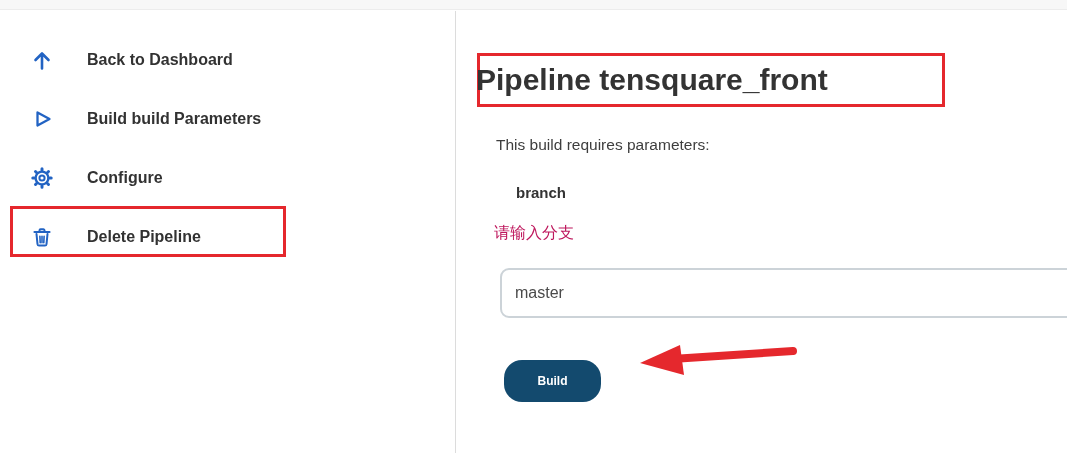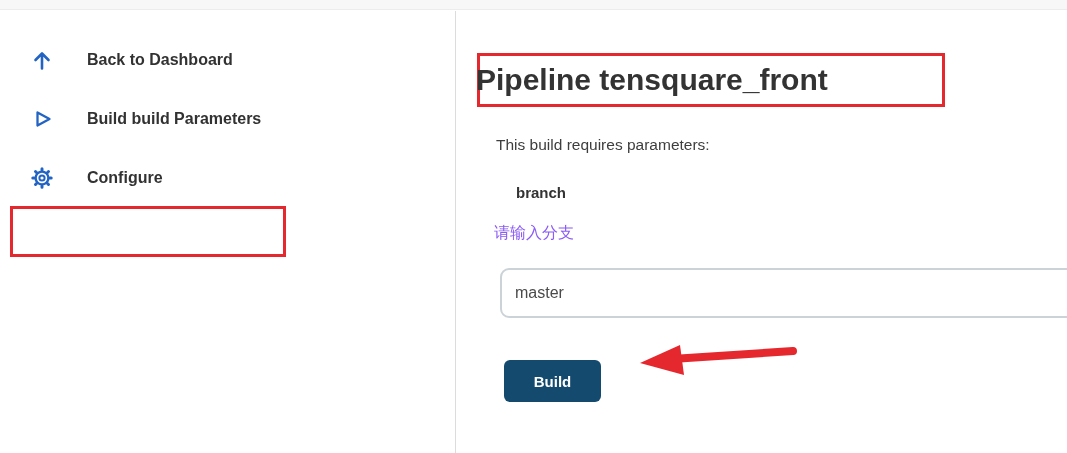--- a/index.html
+++ b/index.html
@@ -20,28 +20,28 @@
   .task .icon svg{width:22px;height:22px;}
   .task-label{font-size:16px;font-weight:bold;color:#323232;white-space:nowrap;}
 
   .annotation-box{position:absolute;border:3px solid var(--red);box-sizing:border-box;background:transparent;pointer-events:none;}
   .sidebar-annotation{left:10px;top:206px;width:276px;height:51px;}
   .title-annotation{left:477px;top:53px;width:468px;height:54px;}
 
   .page-title{position:absolute;left:476px;top:53px;height:54px;line-height:54px;margin:0;font-size:30px;font-weight:bold;color:#333;white-space:nowrap;}
   .requires{position:absolute;left:496px;top:136px;margin:0;font-size:15.5px;color:#3e3e3e;}
   .param-name{position:absolute;left:494px;top:184px;font-size:15px;font-weight:bold;color:#333;margin-left:22px;}
-  .param-desc{position:absolute;left:494px;top:223px;font-size:16px;color:#8b5cf6;}
+  .param-desc{position:absolute;left:494px;top:223px;font-size:16px;color:#be185d;}
 
   .param-input{position:absolute;left:500px;top:268px;width:590px;height:50px;box-sizing:border-box;
     border:2px solid #ccd3d8;border-radius:9px;padding:0 13px;font-size:16px;color:#4a4a4a;
     font-family:"Liberation Sans","DejaVu Sans",sans-serif;outline:none;background:#fff;}
 
   .build-btn{position:absolute;left:504px;top:360px;width:97px;height:42px;background:var(--navy);
-    color:#fff;font-weight:bold;font-size:15px;border:none;border-radius:6px;cursor:pointer;
+    color:#fff;font-weight:bold;font-size:12px;border:none;border-radius:18px;cursor:pointer;
     font-family:"Liberation Sans","DejaVu Sans",sans-serif;}
 
   .arrow{position:absolute;left:610px;top:330px;width:200px;height:60px;pointer-events:none;}
 </style>
 </head>
 <body>
 
 <div class="page">
 
   <div class="topbar"></div>
@@ -75,20 +75,31 @@
             <circle cx="11" cy="11" r="6.4" stroke-width="2.4"></circle>
             <circle cx="11" cy="11" r="2.6" stroke-width="2"></circle>
             <g stroke-width="3" stroke-linecap="round">
               <path d="M11 1.8 v1.4 M11 18.8 v1.4 M1.8 11 h1.4 M18.8 11 h1.4 M4.5 4.5 l1 1 M16.5 16.5 l1 1 M17.5 4.5 l-1 1 M5.5 16.5 l-1 1"></path>
             </g>
           </svg>
         </span>
         <span class="task-label">Configure</span>
       </li>
 
+      <li class="task">
+        <span class="icon">
+          <svg viewBox="0 0 22 22" fill="none" stroke="currentColor" stroke-width="2" stroke-linecap="round" stroke-linejoin="round">
+            <line x1="3.5" y1="6" x2="18.5" y2="6" stroke-width="2.2"></line>
+            <path d="M8.5 5.8 V4.4 a1.1 1.1 0 0 1 1.1 -1.1 h2.8 a1.1 1.1 0 0 1 1.1 1.1 V5.8"></path>
+            <path d="M5.5 8 l1 10.2 a1.6 1.6 0 0 0 1.6 1.4 h5.8 a1.6 1.6 0 0 0 1.6 -1.4 L16.5 8"></path>
+            <path d="M8.9 10.2 l.3 6.6 M11 10.2 v6.6 M13.1 10.2 l-.3 6.6" stroke-width="1.6"></path>
+          </svg>
+        </span>
+        <span class="task-label">Delete Pipeline</span>
+      </li>
 
 
     </ul>
   </nav>
 
   <div class="annotation-box sidebar-annotation"></div>
 
   <main>
     <div class="annotation-box title-annotation"></div>
     <h1 class="page-title">Pipeline tensquare_front</h1>

